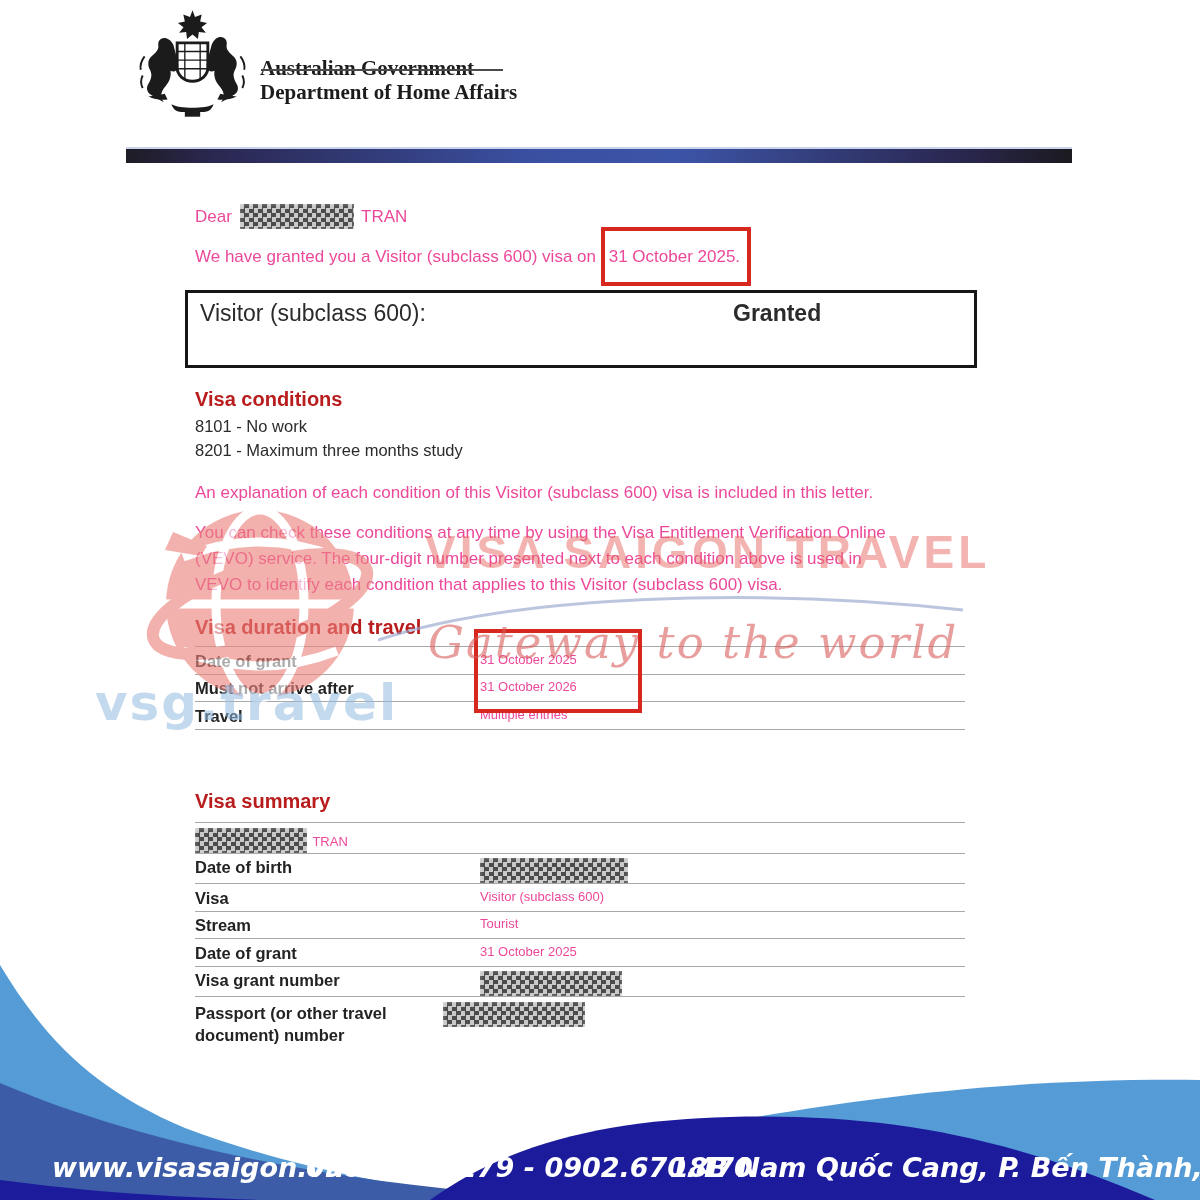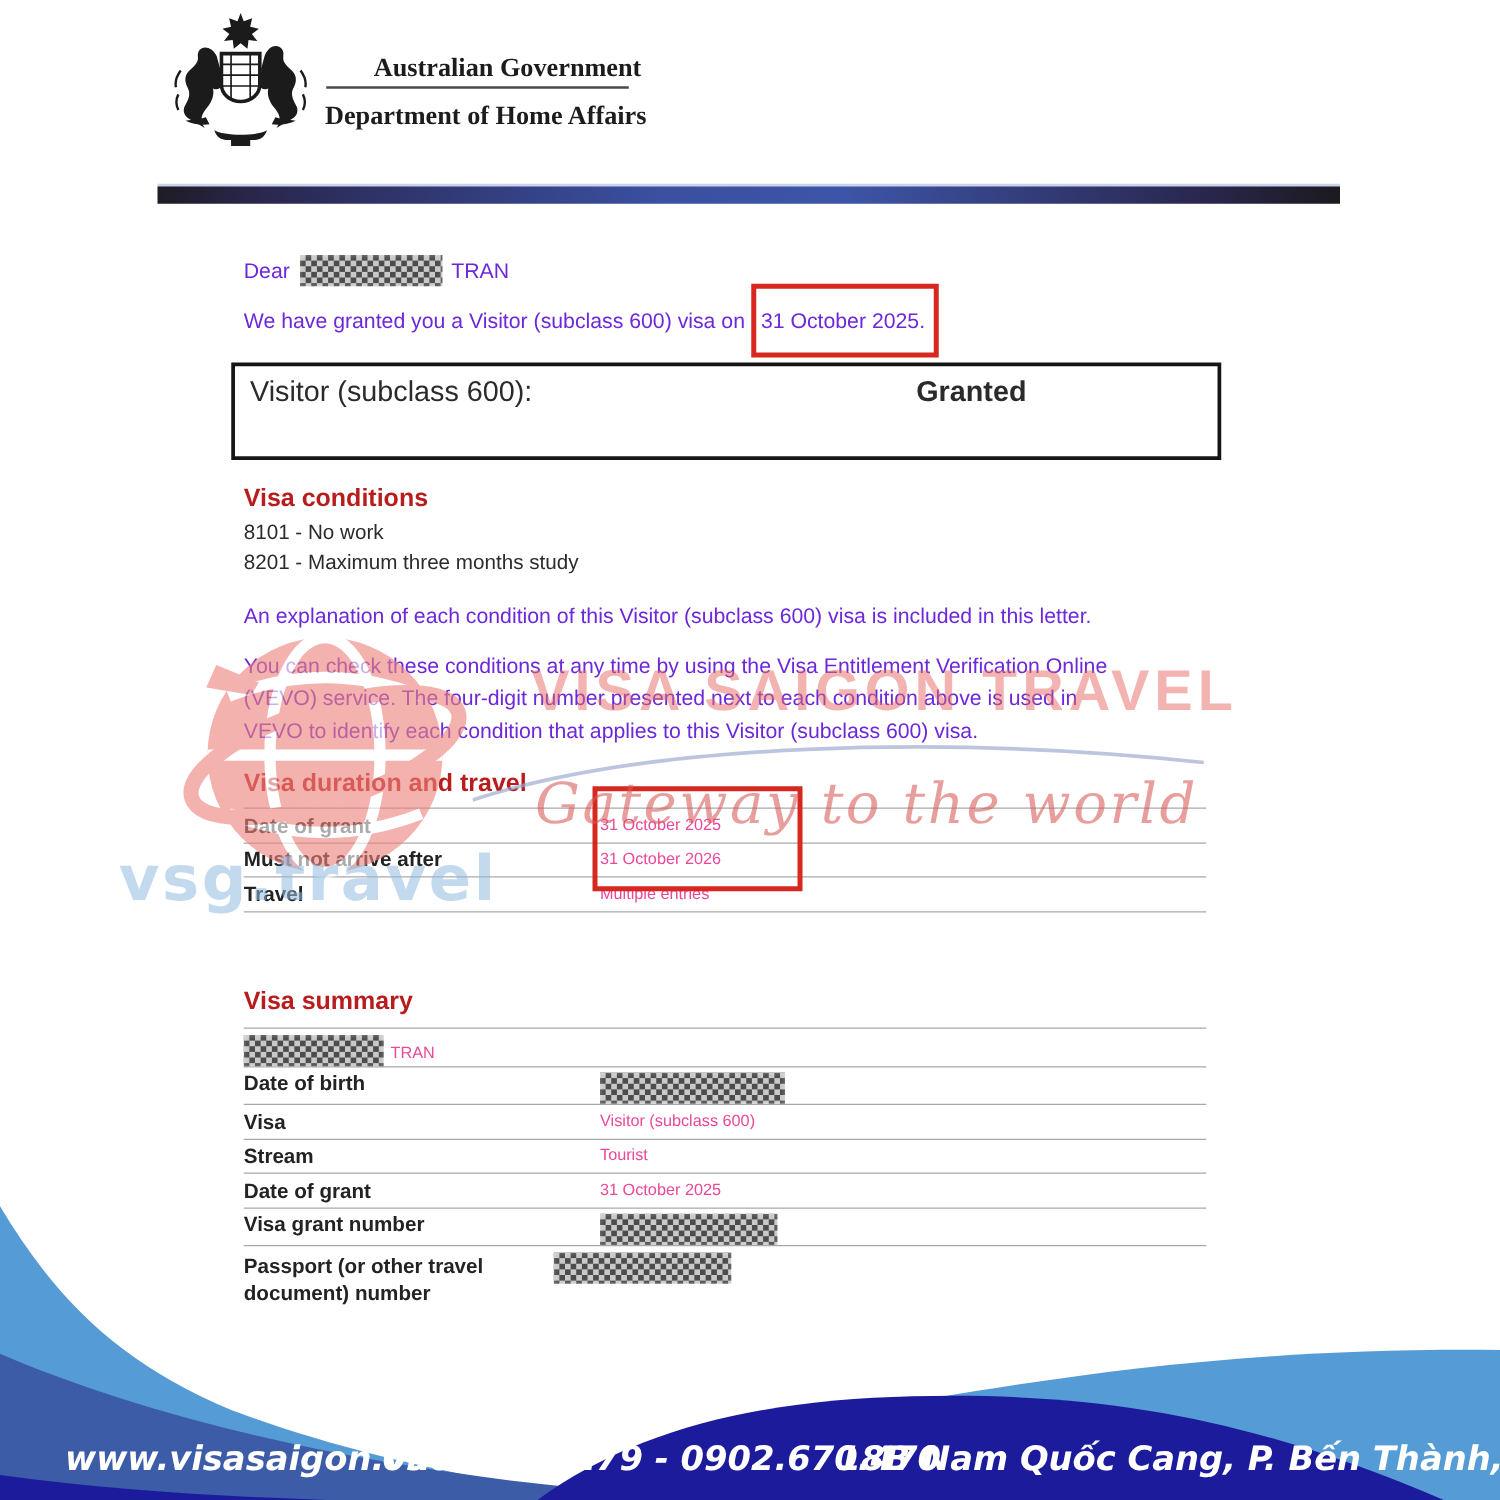--- a/index.html
+++ b/index.html
@@ -7,21 +7,21 @@
        font-family:"Liberation Sans", sans-serif;color:#2b2b2b;overflow:hidden;}
   .abs{position:absolute;}
 
   
   .gov-text{font-family:"Liberation Serif", serif;font-weight:bold;font-size:21px;color:#1c1c1c;}
   .gov-divider{height:2px;background:#4a4a4a;}
   .top-bar{height:14px;border-top:2px solid #c9d4ec;
     background:linear-gradient(90deg,#1e1c24 0%,#2a2750 9%,#3a4fa0 42%,#3d55a8 58%,#2a2750 88%,#1b1a1f 100%);}
 
   
-  .body-text{font-size:17px;color:#6d28d9;}
+  .body-text{font-size:17px;color:#ec4899;}
   .h-section{font-size:20px;font-weight:bold;color:#b91c1c;}
   .redact{display:inline-block;vertical-align:-7px;
     background:repeating-conic-gradient(#4c4c4c 0% 25%, #c9c9c9 0% 50%);
     background-size:9px 9px;box-shadow:inset 0 0 4px rgba(255,255,255,.35);}
   .date-box{display:inline-block;border:4px solid #d6281f;padding:16px 7px 15px 4px;margin:-20px 0 -18px 0;}
 
   .status-box{border:3px solid #161616;width:774px;height:66px;padding:6px 0 0 12px;box-sizing:content-box;position:relative;}
   .status-h{font-size:20px;font-weight:bold;color:#141414;}
   .status-row{font-size:23px;margin-top:1px;position:relative;}
   .status-val{position:absolute;left:533px;top:0;font-weight:bold;}
@@ -65,21 +65,21 @@
       <path d="M80,38 c4,-10 12,-10 15,-5 c2,4 -1,7 2,11 c3,5 8,6 9,12 c1,7 -4,9 -3,15 c1,7 6,9 4,15 c-2,5 -8,6 -12,9 l-5,3 c5,-7 2,-12 -2,-17 c-4,-5 -6,-10 -5,-16 c-4,2 -7,0 -8,-4 c-1,-5 3,-7 2,-12 Z"></path>
       <path d="M106,92 c-6,3 -14,4 -20,3 l3,-6 c6,2 12,2 17,3 Z"></path>
 
       <path d="M10,50 c-3,4 -5,9 -4,14 M8,70 c-2,4 -2,9 0,13 M110,50 c3,4 5,9 4,14 M112,70 c2,4 2,9 0,13" stroke="#1b1b1b" stroke-width="2" fill="none"></path>
 
       <path d="M38,100 c8,5 36,5 44,0 c-2,6 -6,8 -10,8 l-24,0 c-4,0 -8,-2 -10,-8 Z"></path>
       <path d="M52,108 h16 v5 h-16 Z"></path>
     </g>
   </svg>
 </div>
-<div class="abs gov-text" style="left:260px;top:42px;margin-left:39px;">Australian Government</div>
+<div class="abs gov-text" style="left:260px;top:56px;">Australian Government</div>
 <div class="abs gov-divider" style="left:261px;top:69px;width:242px;"></div>
 <div class="abs gov-text" style="left:260px;top:80px;">Department of Home Affairs</div>
 <div class="abs top-bar" style="left:126px;top:147px;width:946px;"></div>
 
 <div class="abs body-text" style="left:195px;top:204px;">
   <span>Dear</span>
   <span class="redact" style="width:114px;height:25px;margin:0 3px;"></span>
   <span>TRAN</span>
 </div>
 

